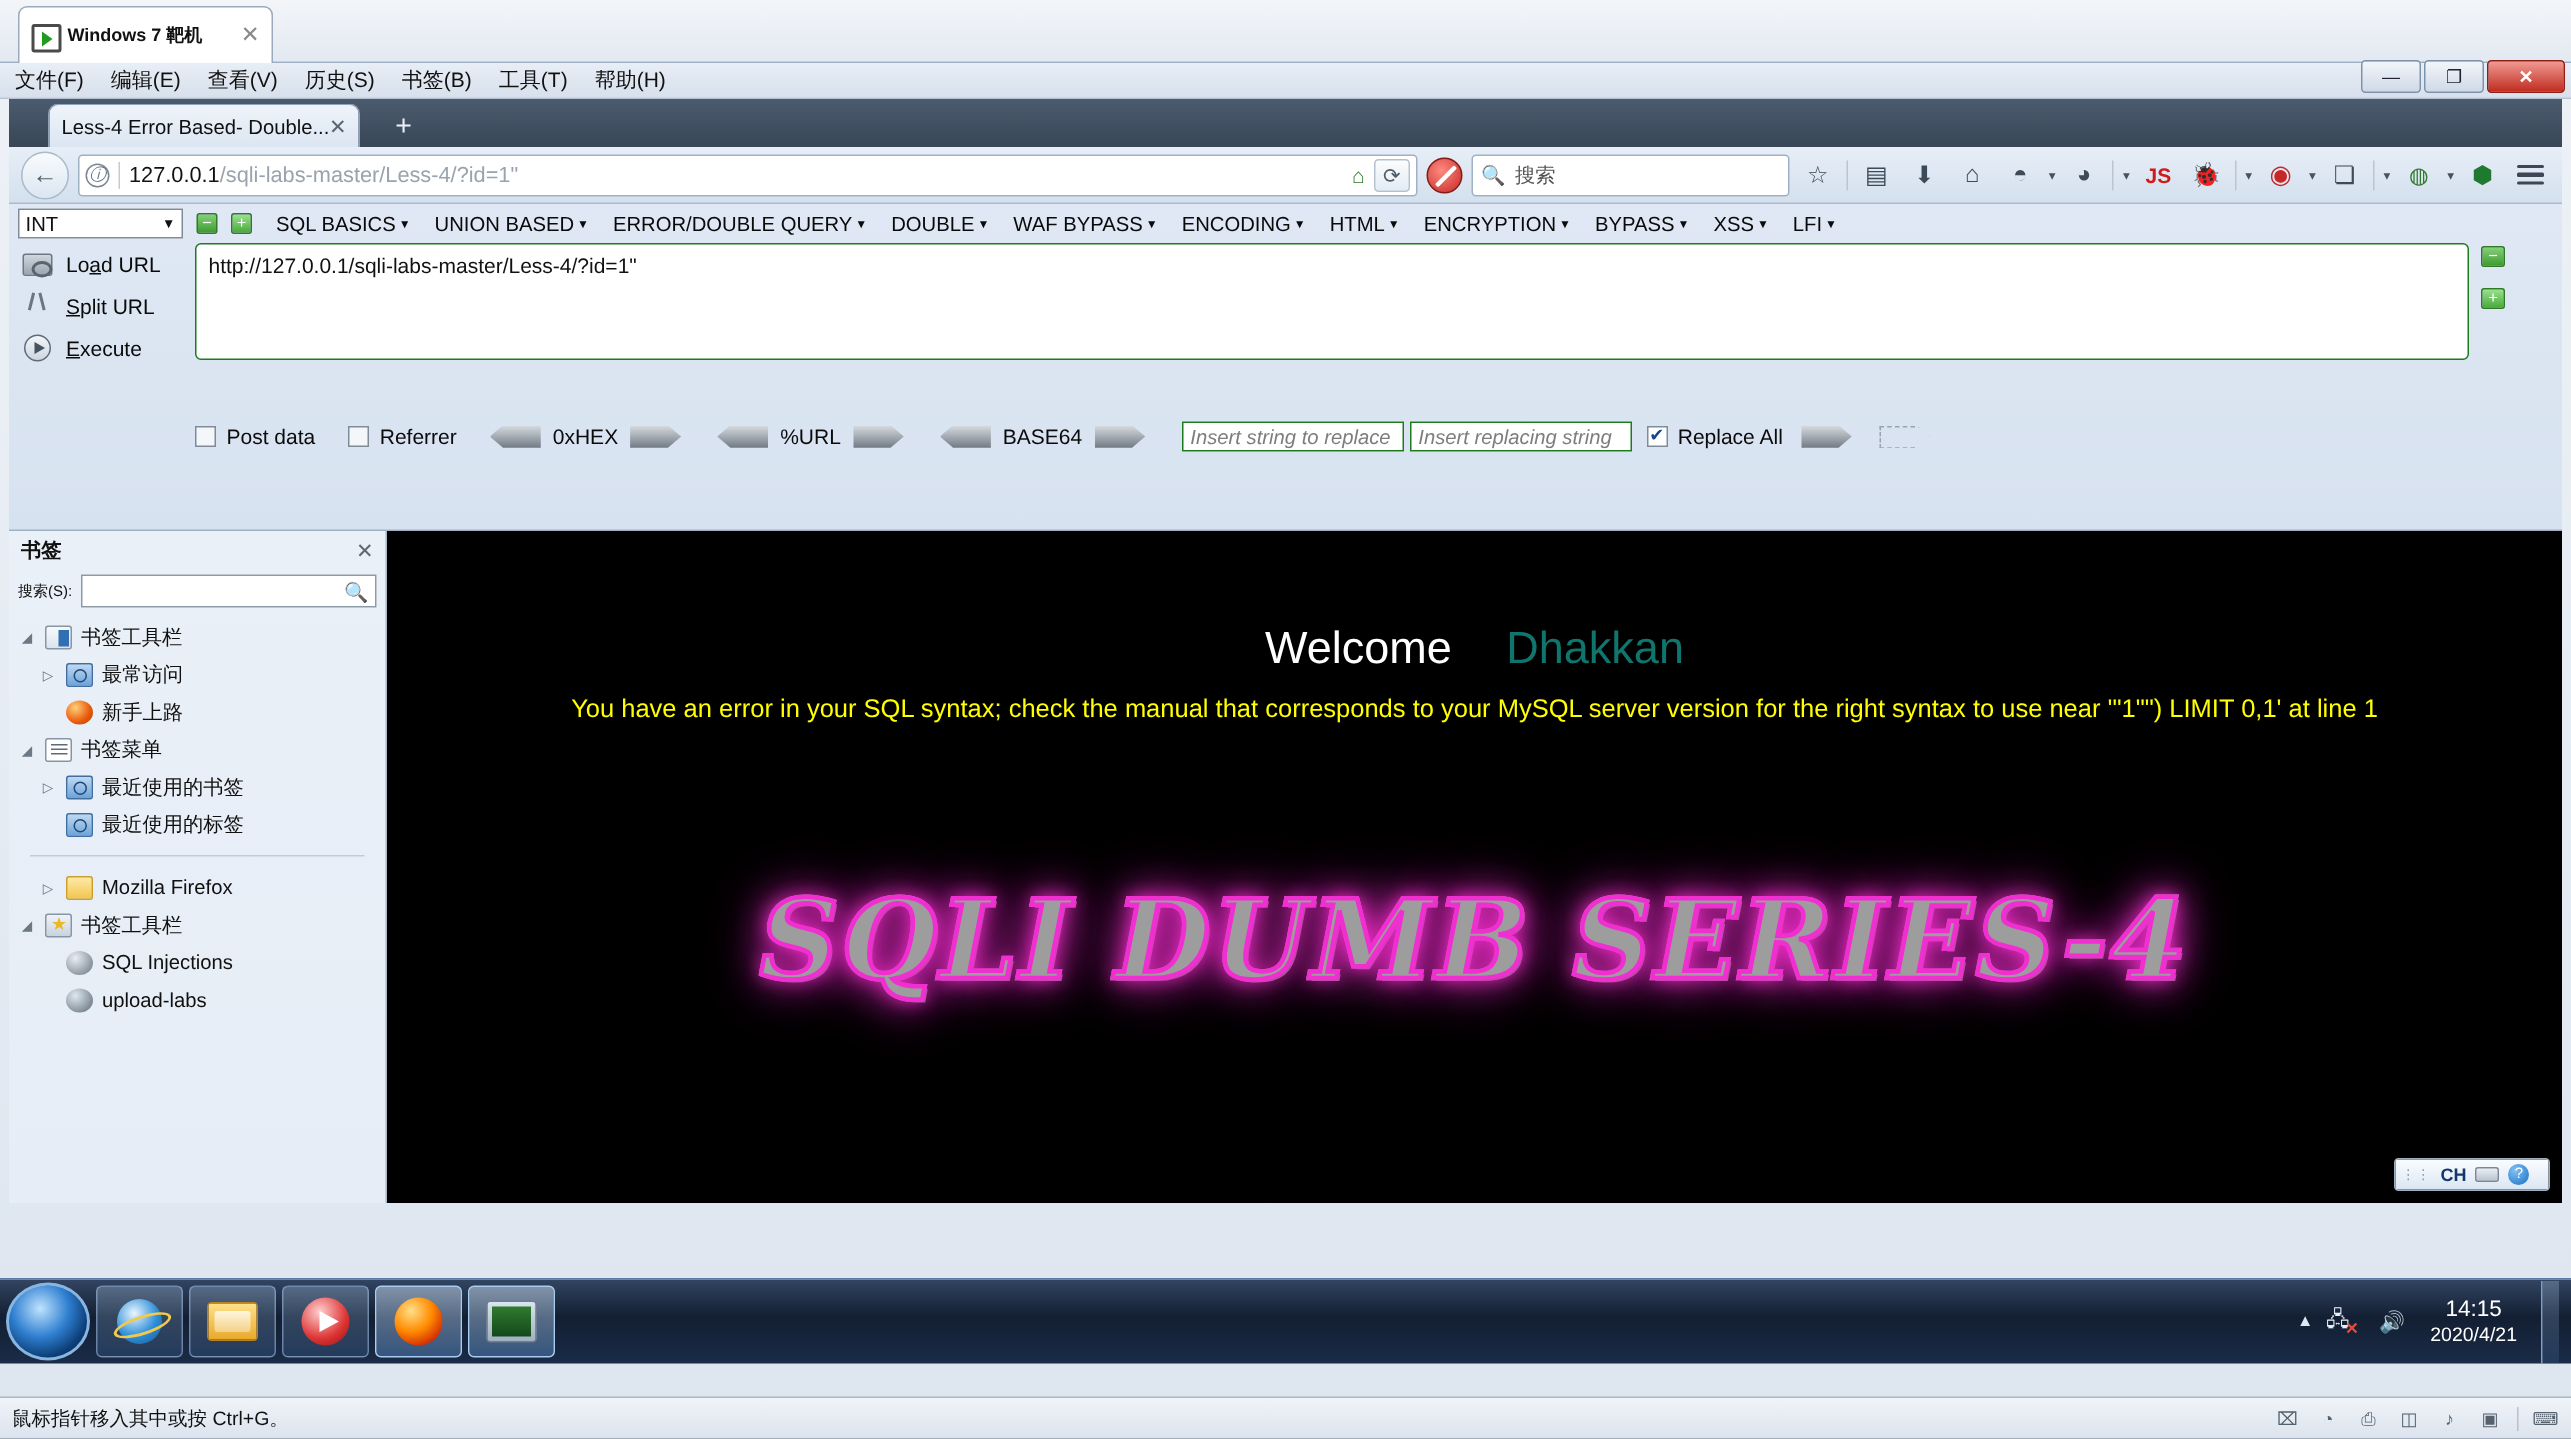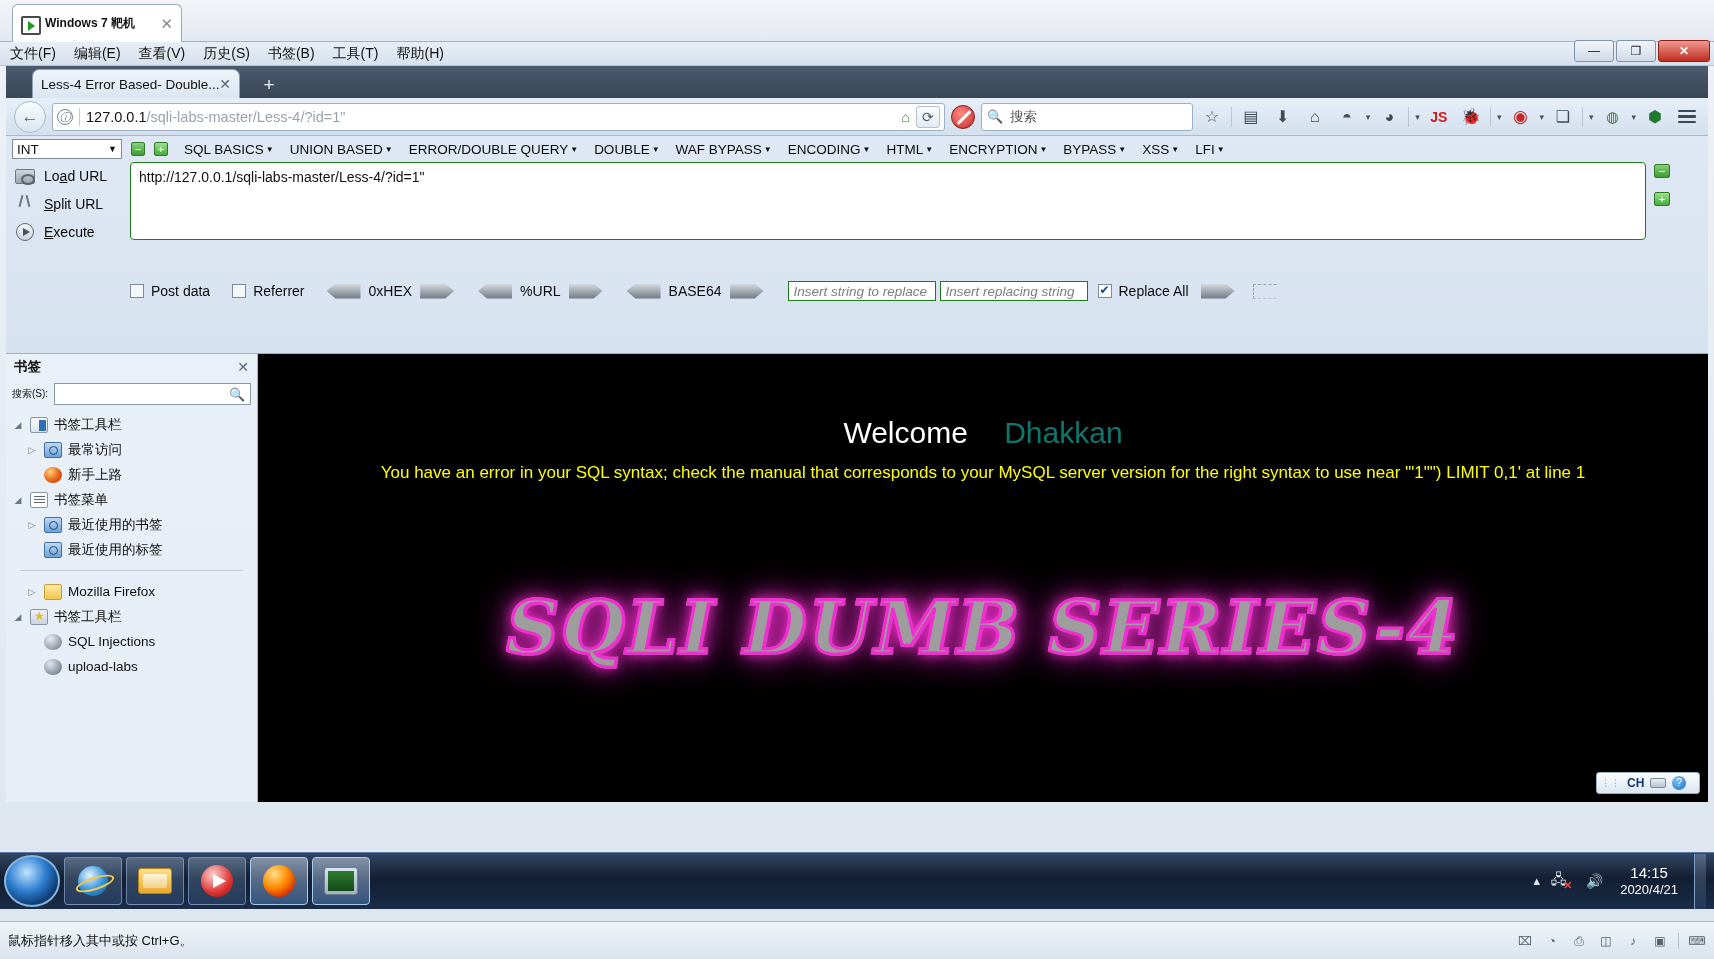--- a/index.html
+++ b/index.html
@@ -343,21 +343,21 @@
   .tray-ic { width:22px;height:20px; display:flex;align-items:center;justify-content:center; color:#e6eef8; font-size:14px;}
   .tray-ic .netx { color:#e34b3d; font-weight:bold; font-size:11px; position:relative; left:-3px; top:4px;}
   #clock { color:#fff; text-align:center; line-height:1.22; padding-left:4px; }
   #clock .t { font-size:15px; }
   #clock .d { font-size:13px; }
   #showdesk { width:12px; height:55px; border-left:1px solid #7e9ec4; margin-left:6px;
               background:linear-gradient(180deg, rgba(200,225,250,.25), rgba(60,100,150,.25)); }
 
   
   #vm-status {
-    position:absolute; left:0; bottom:0; width:1714px; height:38px;
+    position:absolute; left:0; bottom:0; width:1714px; height:28px;
     background:linear-gradient(180deg,#f0f4f9 0%,#dbe3ed 100%);
     border-top:1px solid #aab8c7;
     display:flex; align-items:center; padding:0 8px;
   }
   #vm-status .hint { font-size:13px; color:#111; }
   #vm-status .icons { margin-left:auto; display:flex; align-items:center; gap:9px; }
   #vm-status .icons .si {
     width:18px;height:16px; display:flex;align-items:center;justify-content:center;
     color:#55616d; font-size:12px;
   }

